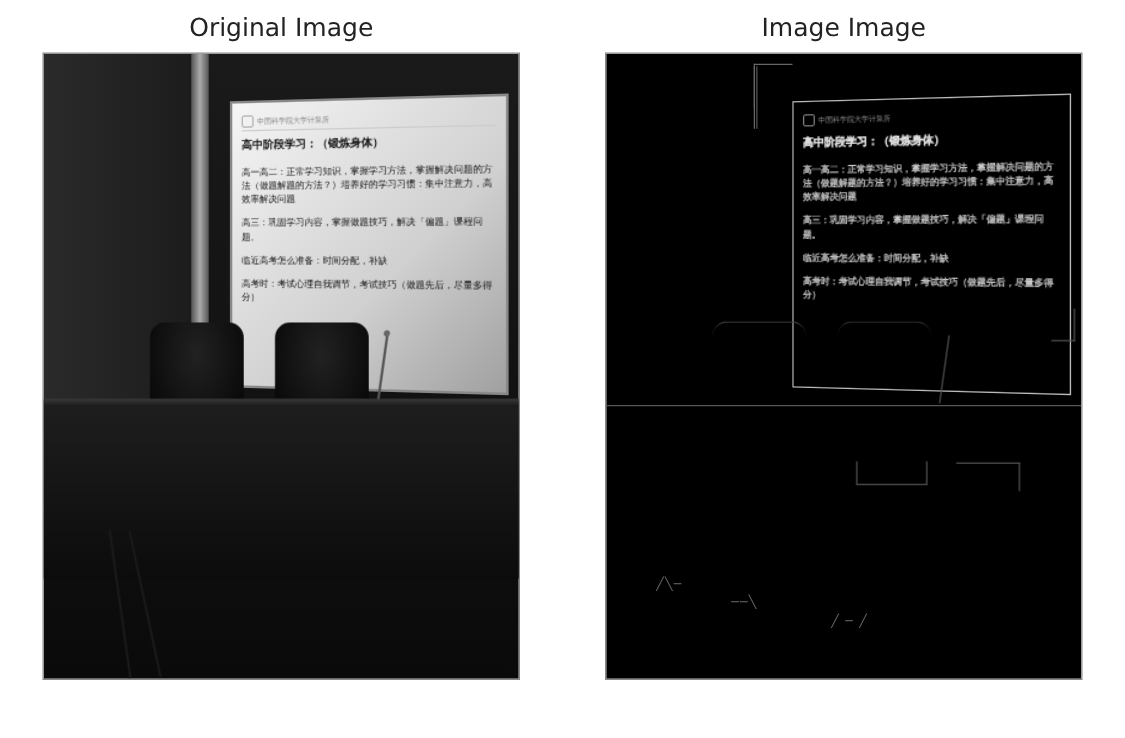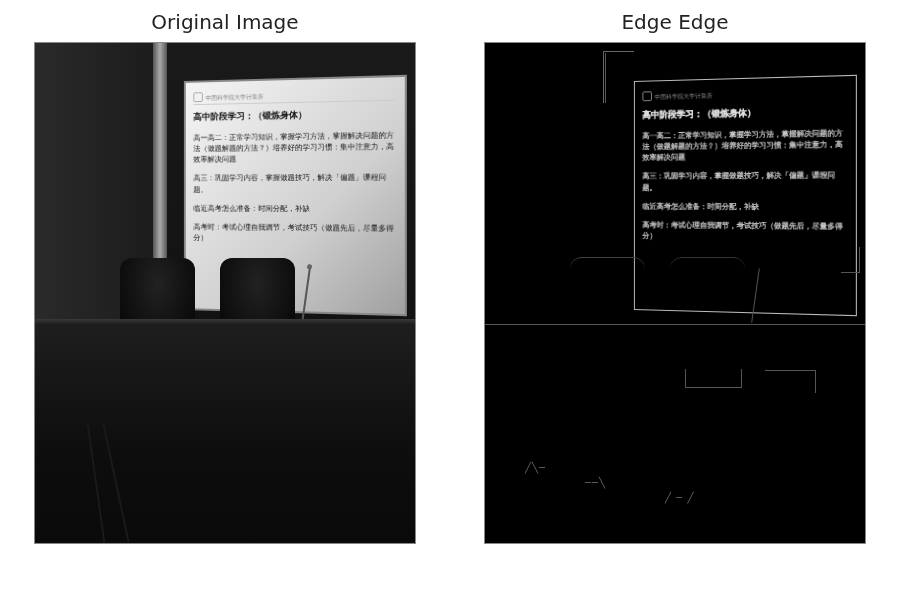--- a/index.html
+++ b/index.html
@@ -284,21 +284,21 @@
         <div class="chair right"></div>
         <div class="mic"></div>
         <div class="desk"></div>
         <div class="cable"></div>
         <div class="cable c2"></div>
       </div>
     </div>
   </div>
 
   <div class="panel">
-    <div class="panel-title">Edge Edge</div>
+    <div class="panel-title">Image Image</div>
     <div class="image-frame">
       <div class="edge-bg">
         <div class="edge-extra" style="left:118px; top:8px; width:30px; height:35px; border-color:#666; border-right:none; border-bottom:none;"></div>
         <div class="edge-pillar"></div>
         <div class="edge-screen">
           <div class="logo-line">
               <span>中国科学院大学计算所</span>
             </div>
           <div class="heading">高中阶段学习：（锻炼身体）</div>
           <div class="para">高一高二：正常学习知识，掌握学习方法，掌握解决问题的方法（做题解题的方法？）培养好的学习习惯：集中注意力，高效率解决问题</div>

